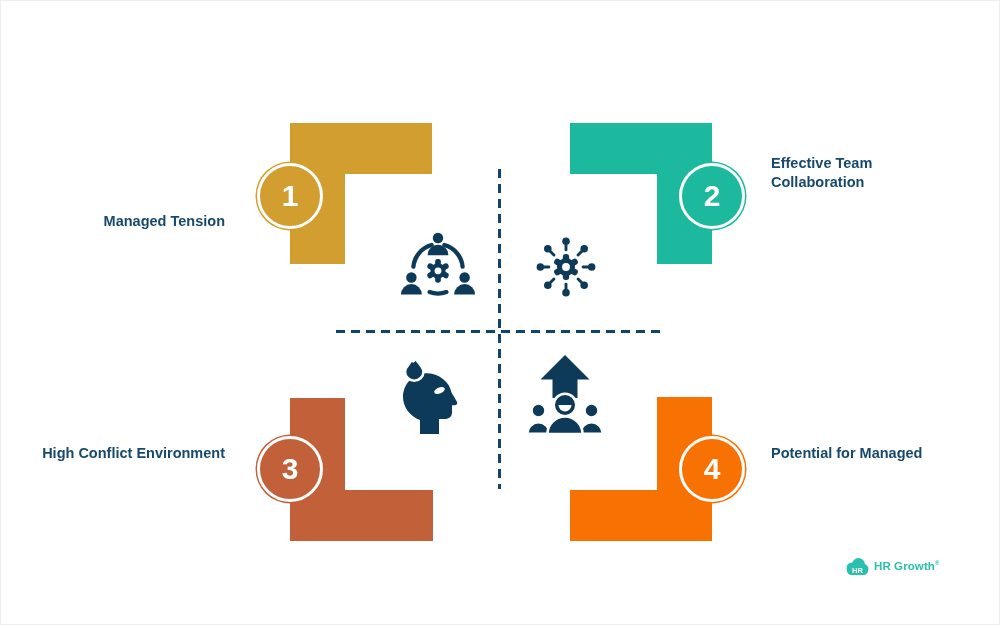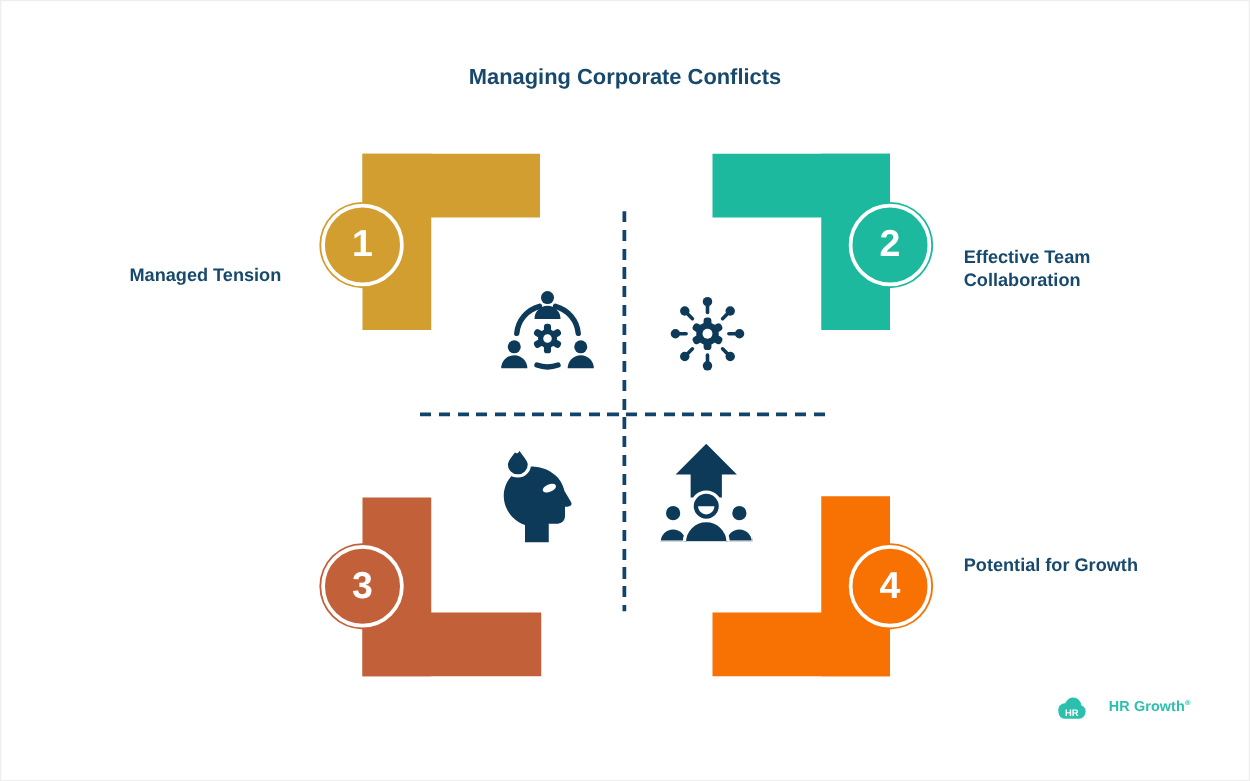--- a/index.html
+++ b/index.html
@@ -17,59 +17,59 @@
     color:#ffffff; font-size:30px; font-weight:bold; box-sizing:border-box;
   }
   .title {
     position:absolute; top:50px; left:0; width:100%; text-align:center;
     color:var(--navy); font-size:17.5px; font-weight:bold;
   }
   .label {
     position:absolute; color:var(--navy); font-weight:bold;
     font-size:14.5px; line-height:19px; white-space:nowrap;
   }
-  .label.wrap { white-space:normal; width:130px;margin-top:43px; }
+  .label.wrap { white-space:normal; width:130px; }
   .dash-v {
     position:absolute; left:497px; top:168px; width:2.5px; height:320px;
     background:repeating-linear-gradient(to bottom, var(--dash) 0 9px, transparent 9px 15px);
   }
   .dash-h {
     position:absolute; left:335px; top:329px; width:325px; height:2.5px;
     background:repeating-linear-gradient(to right, var(--dash) 0 9px, transparent 9px 15px);
   }
   .icon { position:absolute; color:var(--icon); }
-  .logo { position:absolute; left:843px; top:555px; display:flex; align-items:center; gap:17px;justify-content:center; }
+  .logo { position:absolute; left:843px; top:555px; display:flex; align-items:center; gap:4px;justify-content:center; }
   .logo-text { font-size:11.5px; font-weight:bold; color:var(--logo); letter-spacing:0.1px; }
   .logo-text sup { font-size:6px; }
 </style>
 </head>
 <body>
 
 <div class="page" style="--navy: #17496d; --icon: #0e3a5a; --dash: #12436a; --logo: #2ac0ad;">
 
-  <div class="title">Managing Corporate Conflicts</div>
 
   <div class="bar" style="left: 289px; top: 122px; width: 142px; height: 51px; background-color: rgb(210, 158, 48);"></div>
   <div class="bar" style="left: 289px; top: 122px; width: 55px; height: 141px; background-color: rgb(210, 158, 48);"></div>
   <div class="num-circle" style="left: 256px; top: 162px; --c: #d29e30;">1</div>
   <div class="label" style="right:774px; top:169px; text-align:right;margin-top:42px;">Managed Tension</div>
 
   <div class="bar" style="left: 569px; top: 122px; width: 142px; height: 51px; background-color: rgb(28, 185, 158);"></div>
   <div class="bar" style="left: 656px; top: 122px; width: 55px; height: 141px; background-color: rgb(28, 185, 158);"></div>
   <div class="num-circle" style="left: 678px; top: 162px; --c: #1cb99e;">2</div>
   <div class="label wrap" style="left:770px; top:153px;">Effective Team Collaboration</div>
 
   <div class="bar" style="left: 289px; top: 397px; width: 55px; height: 143px; background-color: rgb(194, 96, 58);"></div>
   <div class="bar" style="left: 289px; top: 489px; width: 143px; height: 51px; background-color: rgb(194, 96, 58);"></div>
   <div class="num-circle" style="left: 256px; top: 435px; --c: #c2603a;">3</div>
+  <div class="label" style="right:774px; top:443px; text-align:right;">High Conflict Environment</div>
 
   <div class="bar" style="left: 656px; top: 396px; width: 55px; height: 144px; background-color: rgb(248, 113, 3);"></div>
   <div class="bar" style="left: 569px; top: 489px; width: 142px; height: 51px; background-color: rgb(248, 113, 3);"></div>
   <div class="num-circle" style="left: 678px; top: 435px; --c: #f87103;">4</div>
-  <div class="label" style="left:770px; top:443px;">Potential for Growth</div>
+  <div class="label" style="left:770px; top:443px;">Potential for Managed</div>
 
   <div class="dash-v"></div>
   <div class="dash-h"></div>
 
   <div class="icon" style="left:399px; top:228px;">
     <svg width="76" height="76" viewBox="0 0 80 80">
       <g fill="none" stroke="currentColor" stroke-width="4.5" stroke-linecap="round">
         <path d="M14.1,39.7 A26,26 0 0 1 33.3,16.9"></path>
         <path d="M46.7,16.9 A26,26 0 0 1 65.9,39.7"></path>
         <path d="M48.9,66.4 A26,26 0 0 1 31.1,66.4"></path>

